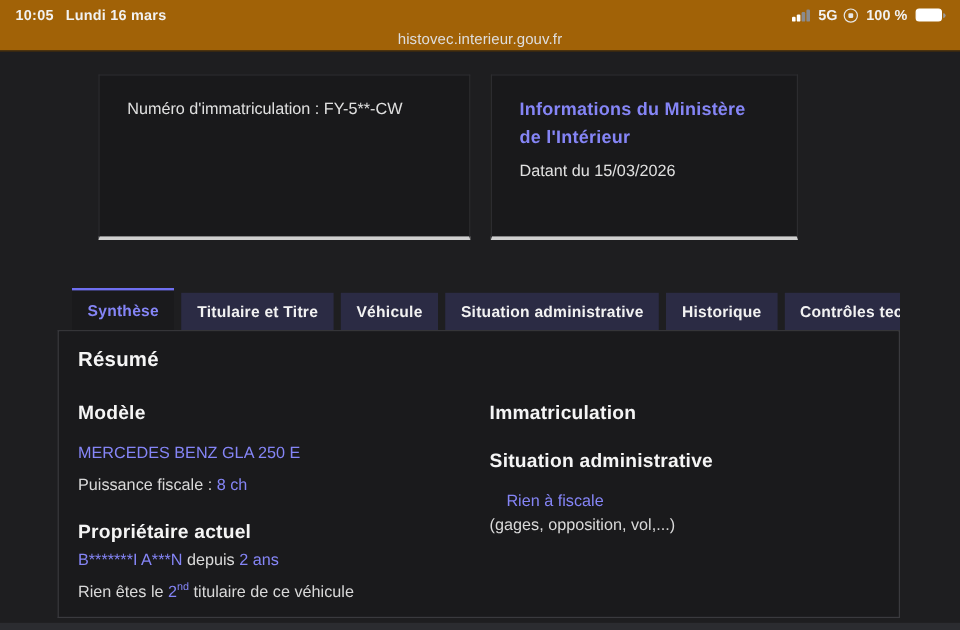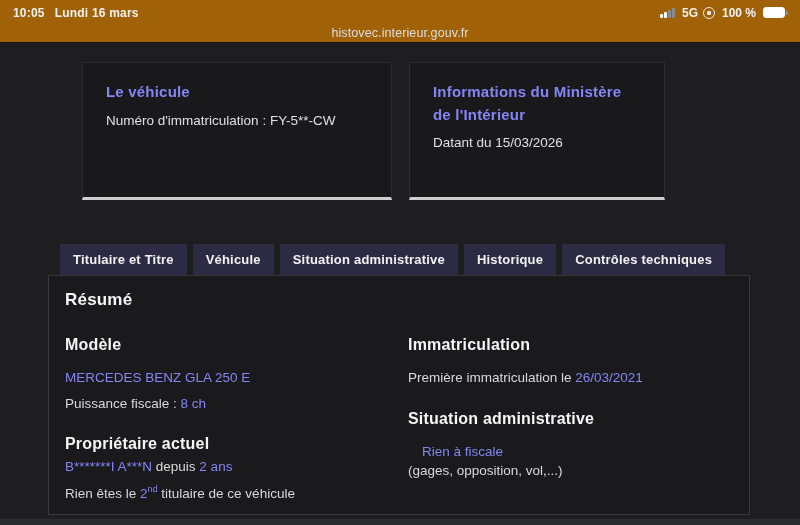--- a/index.html
+++ b/index.html
@@ -133,30 +133,30 @@
         </span>
     </div>
   </div>
   <div class="url-row">
     <span class="url-text">histovec.interieur.gouv.fr</span>
   </div>
 </div>
 
 <div class="cards-row">
   <div class="card vehicle">
-    <div class="card-title">Le véhicule</div>
     <div class="card-body">Numéro d'immatriculation : FY-5**-CW</div>
   </div>
   <div class="card ministry">
     <div class="card-title">Informations du Ministère de l'Intérieur</div>
     <div class="card-body">Datant du 15/03/2026</div>
   </div>
 </div>
 
 <div class="tabs">
+  <button class="tab active">Synthèse</button>
   <button class="tab">Titulaire et Titre</button>
   <button class="tab">Véhicule</button>
   <button class="tab">Situation administrative</button>
   <button class="tab">Historique</button>
   <button class="tab">Contrôles techniques</button>
 
 </div>
 
 <div class="panel">
   <div class="panel-title">Résumé</div>
@@ -174,23 +174,20 @@
       <div class="line mt4">
         <span class="accent">B*******I A***N</span><span> depuis </span><span class="accent">2 ans</span>
       </div>
       <div class="line mt6">
         <span>Rien êtes le </span><span class="accent">2</span><sup class="ord accent">nd</sup><span> titulaire de ce véhicule</span>
       </div>
     </div>
 
     <div>
       <div class="section-h">Immatriculation</div>
-      <div class="line mt14">
-        <span>Première immatriculation le </span><span class="accent">26/03/2021</span>
-      </div>
 
       <div class="section-h mt22">Situation administrative</div>
       <div class="line accent mt14 indent">Rien à fiscale</div>
       <div class="line">(gages, opposition, vol,...)</div>
     </div>
   </div>
 </div>
 
 <div class="bottom-bar"></div>
 

